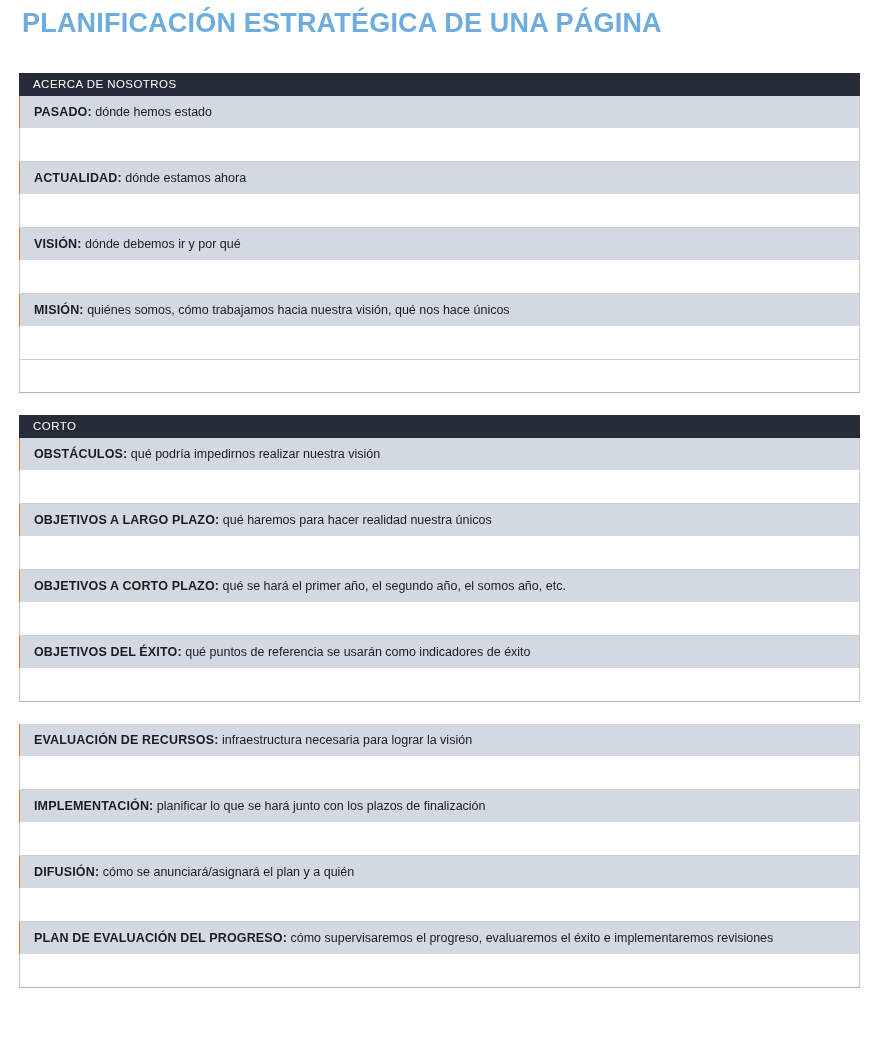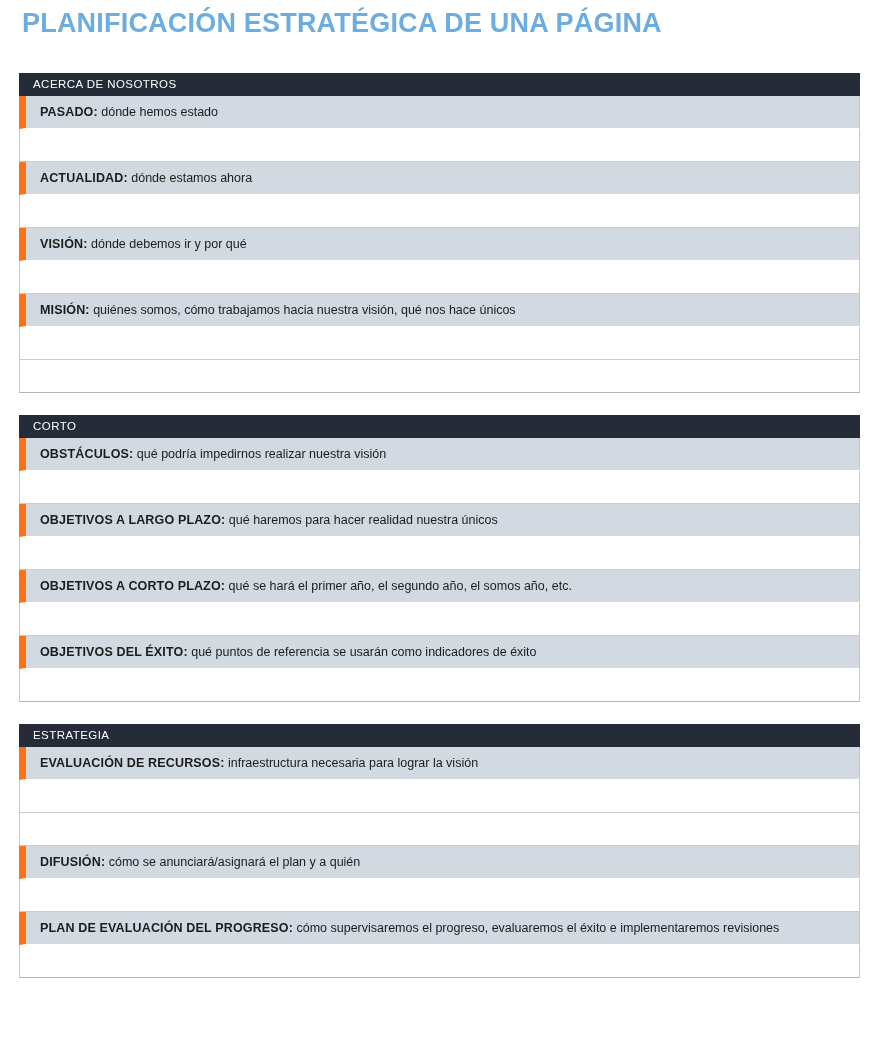--- a/index.html
+++ b/index.html
@@ -59,21 +59,21 @@
     height: 23px;
     line-height: 23px;
     padding: 0 0 0 14px;
     box-sizing: border-box;
     overflow: hidden;
     white-space: nowrap;
   }
 
   .row-label {
     background: #D2D9E1;
-    border-left: 7px solid #f97316;
+    border-left: 1px solid #f97316;
     border-right: 1px solid #C2C8D0;
     border-bottom: 1px solid #FFFFFF;
     box-sizing: border-box;
     height: 33px;
     line-height: 33px;
     padding: 0 6px 0 14px;
     font-size: 12.5px;
     color: #1C1C1C;
     white-space: nowrap;
     overflow: hidden;
@@ -124,23 +124,23 @@
         <div class="row-label"><span class="lbl">OBSTÁCULOS:</span><span class="desc"> qué podría impedirnos realizar nuestra visión</span></div>
         <div class="row-blank"></div>
         <div class="row-label"><span class="lbl">OBJETIVOS A LARGO PLAZO:</span><span class="desc"> qué haremos para hacer realidad nuestra únicos</span></div>
         <div class="row-blank"></div>
         <div class="row-label"><span class="lbl">OBJETIVOS A CORTO PLAZO:</span><span class="desc"> qué se hará el primer año, el segundo año, el somos año, etc.</span></div>
         <div class="row-blank"></div>
         <div class="row-label"><span class="lbl">OBJETIVOS DEL ÉXITO:</span><span class="desc"> qué puntos de referencia se usarán como indicadores de éxito</span></div>
         <div class="row-blank"></div>
       </div>
       <div class="section">
-        <div class="section-header">ESTRATEGIA</div>
         <div class="row-label"><span class="lbl">EVALUACIÓN DE RECURSOS:</span><span class="desc"> infraestructura necesaria para lograr la visión</span></div>
         <div class="row-blank"></div>
+        <div class="row-label"><span class="lbl">IMPLEMENTACIÓN:</span><span class="desc"> planificar lo que se hará junto con los plazos de finalización</span></div>
         <div class="row-blank"></div>
         <div class="row-label"><span class="lbl">DIFUSIÓN:</span><span class="desc"> cómo se anunciará/asignará el plan y a quién</span></div>
         <div class="row-blank"></div>
         <div class="row-label"><span class="lbl">PLAN DE EVALUACIÓN DEL PROGRESO:</span><span class="desc"> cómo supervisaremos el progreso, evaluaremos el éxito e implementaremos revisiones</span></div>
         <div class="row-blank"></div>
       </div>
     </div>
 
 </div>
 

